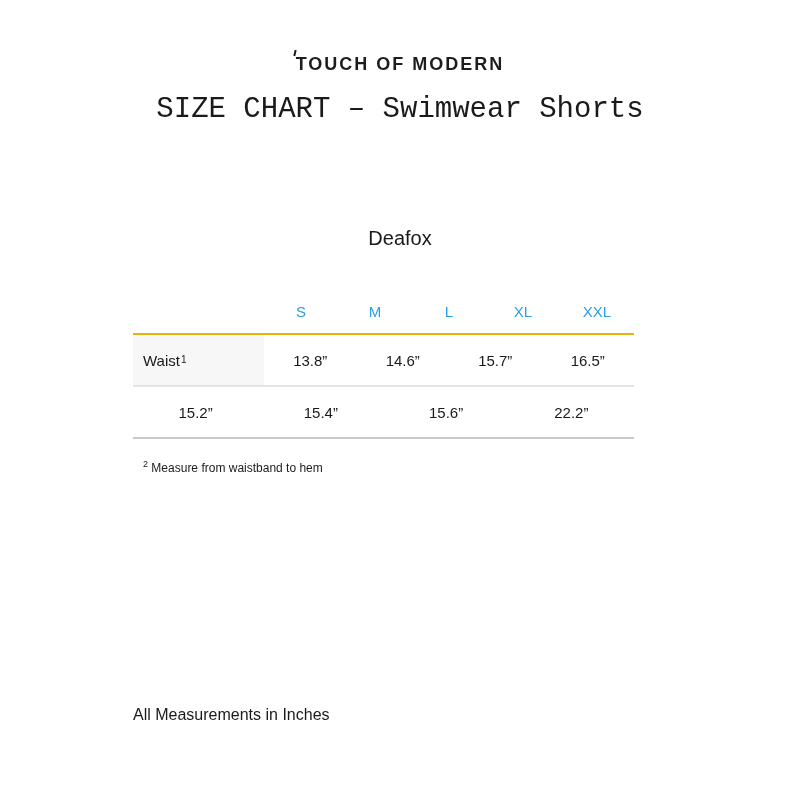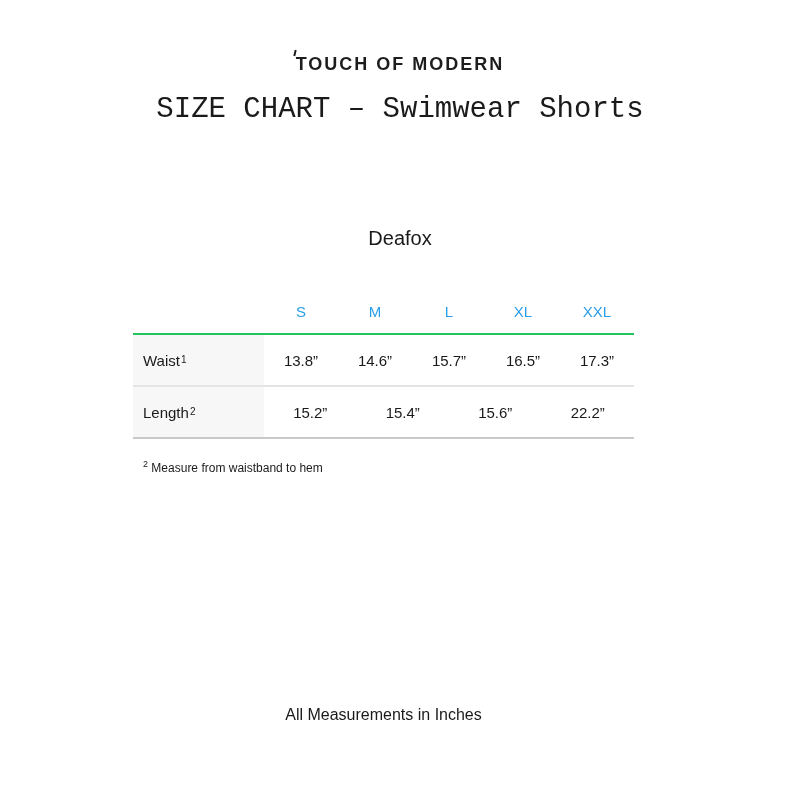--- a/index.html
+++ b/index.html
@@ -48,21 +48,21 @@
   .size-table {
     position: absolute; left: 133px; top: 290px; width: 501px;
     font-size: 15px;
   }
   .tr { display: flex; }
   .header-row { height: 43px; align-items: center; }
   .label-spacer { width: 131px; flex: none; }
   .col-cell { flex: 1; text-align: center; }
   .header-cell { color: #2b9ee8; font-size: 15px; }
 
-  .body-rows { border-top: 2px solid #22c55e; border-bottom: 2px solid #c9c9c9; }
+  .body-rows { border-top: 2px solid #eab308; border-bottom: 2px solid #c9c9c9; }
   .data-row { height: 50px; align-items: stretch; }
   .data-row + .data-row { border-top: 2px solid #e4e4e4; }
   .label-cell {
     width: 131px; flex: none;
     background: #f7f7f7;
     display: flex; align-items: center;
     padding-left: 10px; box-sizing: border-box;
   }
   .label-cell sup { font-size: 10px; line-height: 0; margin-left: 1px; }
   .value-cell { display: flex; align-items: center; justify-content: center; }
@@ -70,21 +70,21 @@
   
   .footnotes {
     position: absolute; left: 143px; top: 457px;
     font-size: 12px; line-height: 15px; color: #1a1a1a;
   }
   .footnote sup { font-size: 9px; }
 
   
   .footer-note {
     position: absolute; left: 133px; top: 706px; width: 501px;
-    text-align: center; font-size: 16px; color: #1a1a1a;
+    text-align: left; font-size: 16px; color: #1a1a1a;
   }
 </style>
 </head>
 <body>
 
 <div class="logo-wrap">
   <span class="logo-inner">
     <span class="logo-tick"></span>
     <span class="logo-text">TOUCH OF MODERN</span>
   </span>
@@ -107,28 +107,23 @@
   <div class="body-rows">
     <div class="tr data-row">
       <div class="label-cell">
         <span>Waist</span>
           <sup>1</sup>
       </div>
       <div class="col-cell value-cell">13.8”</div>
       <div class="col-cell value-cell">14.6”</div>
       <div class="col-cell value-cell">15.7”</div>
       <div class="col-cell value-cell">16.5”</div>
-      <div class="col-cell value-cell">17.3”</div>
     </div>
 
     <div class="tr data-row">
-      <div class="label-cell">
-        <span>Length</span>
-          <sup>2</sup>
-      </div>
       <div class="col-cell value-cell">15.2”</div>
       <div class="col-cell value-cell">15.4”</div>
       <div class="col-cell value-cell">15.6”</div>
       <div class="col-cell value-cell">22.2”</div>
     </div>
   </div>
 </div>
 
 <div class="footnotes">
   <div class="footnote"><sup>2</sup> <span>Measure from waistband to hem</span></div>

